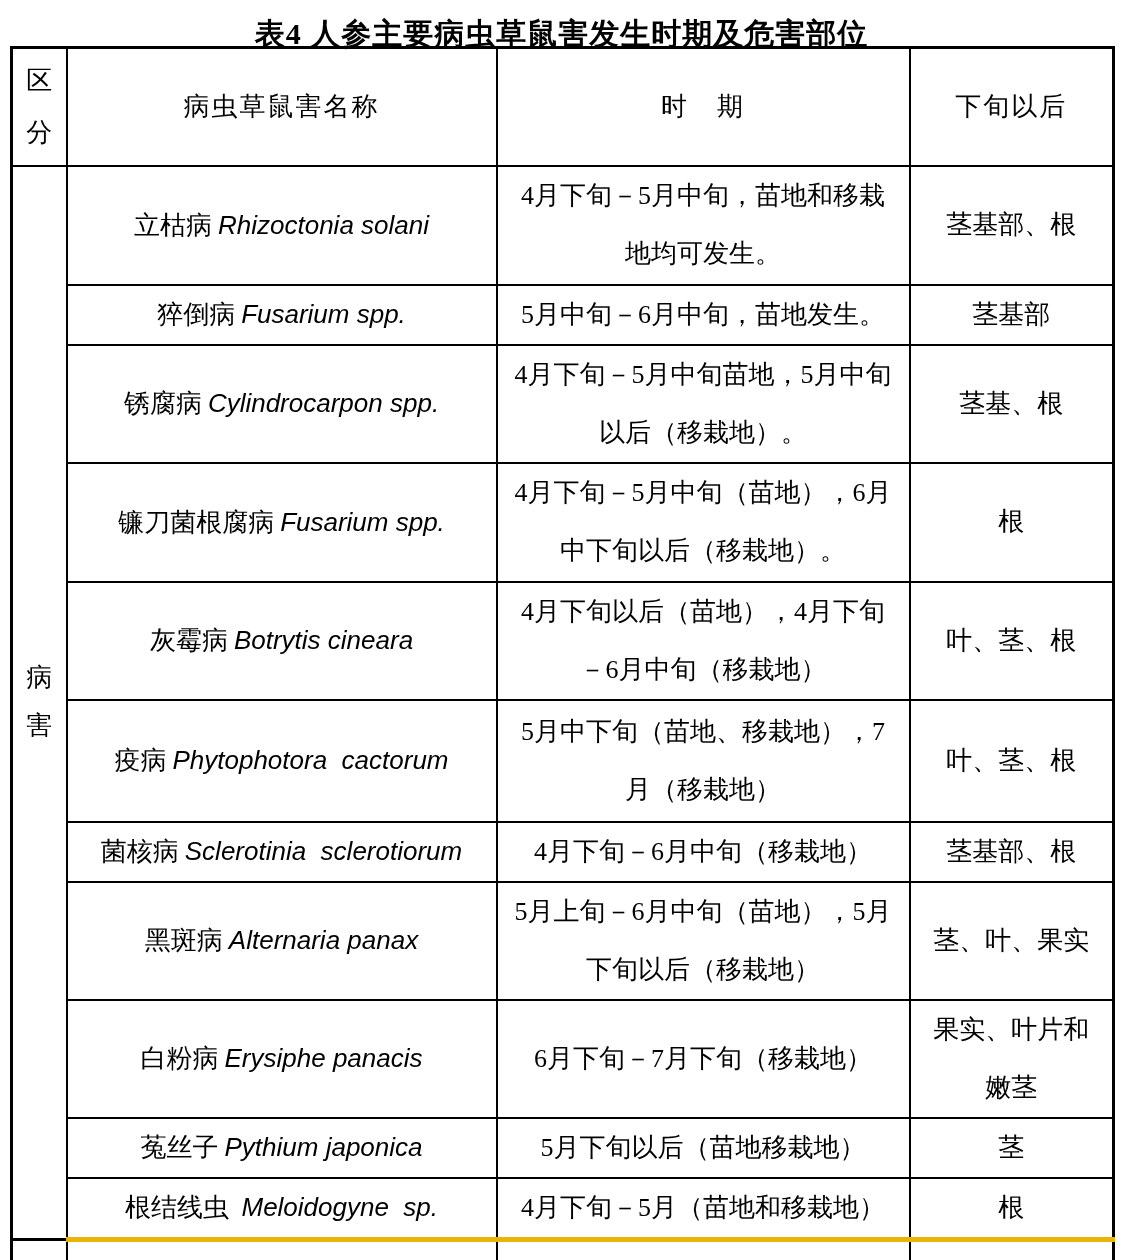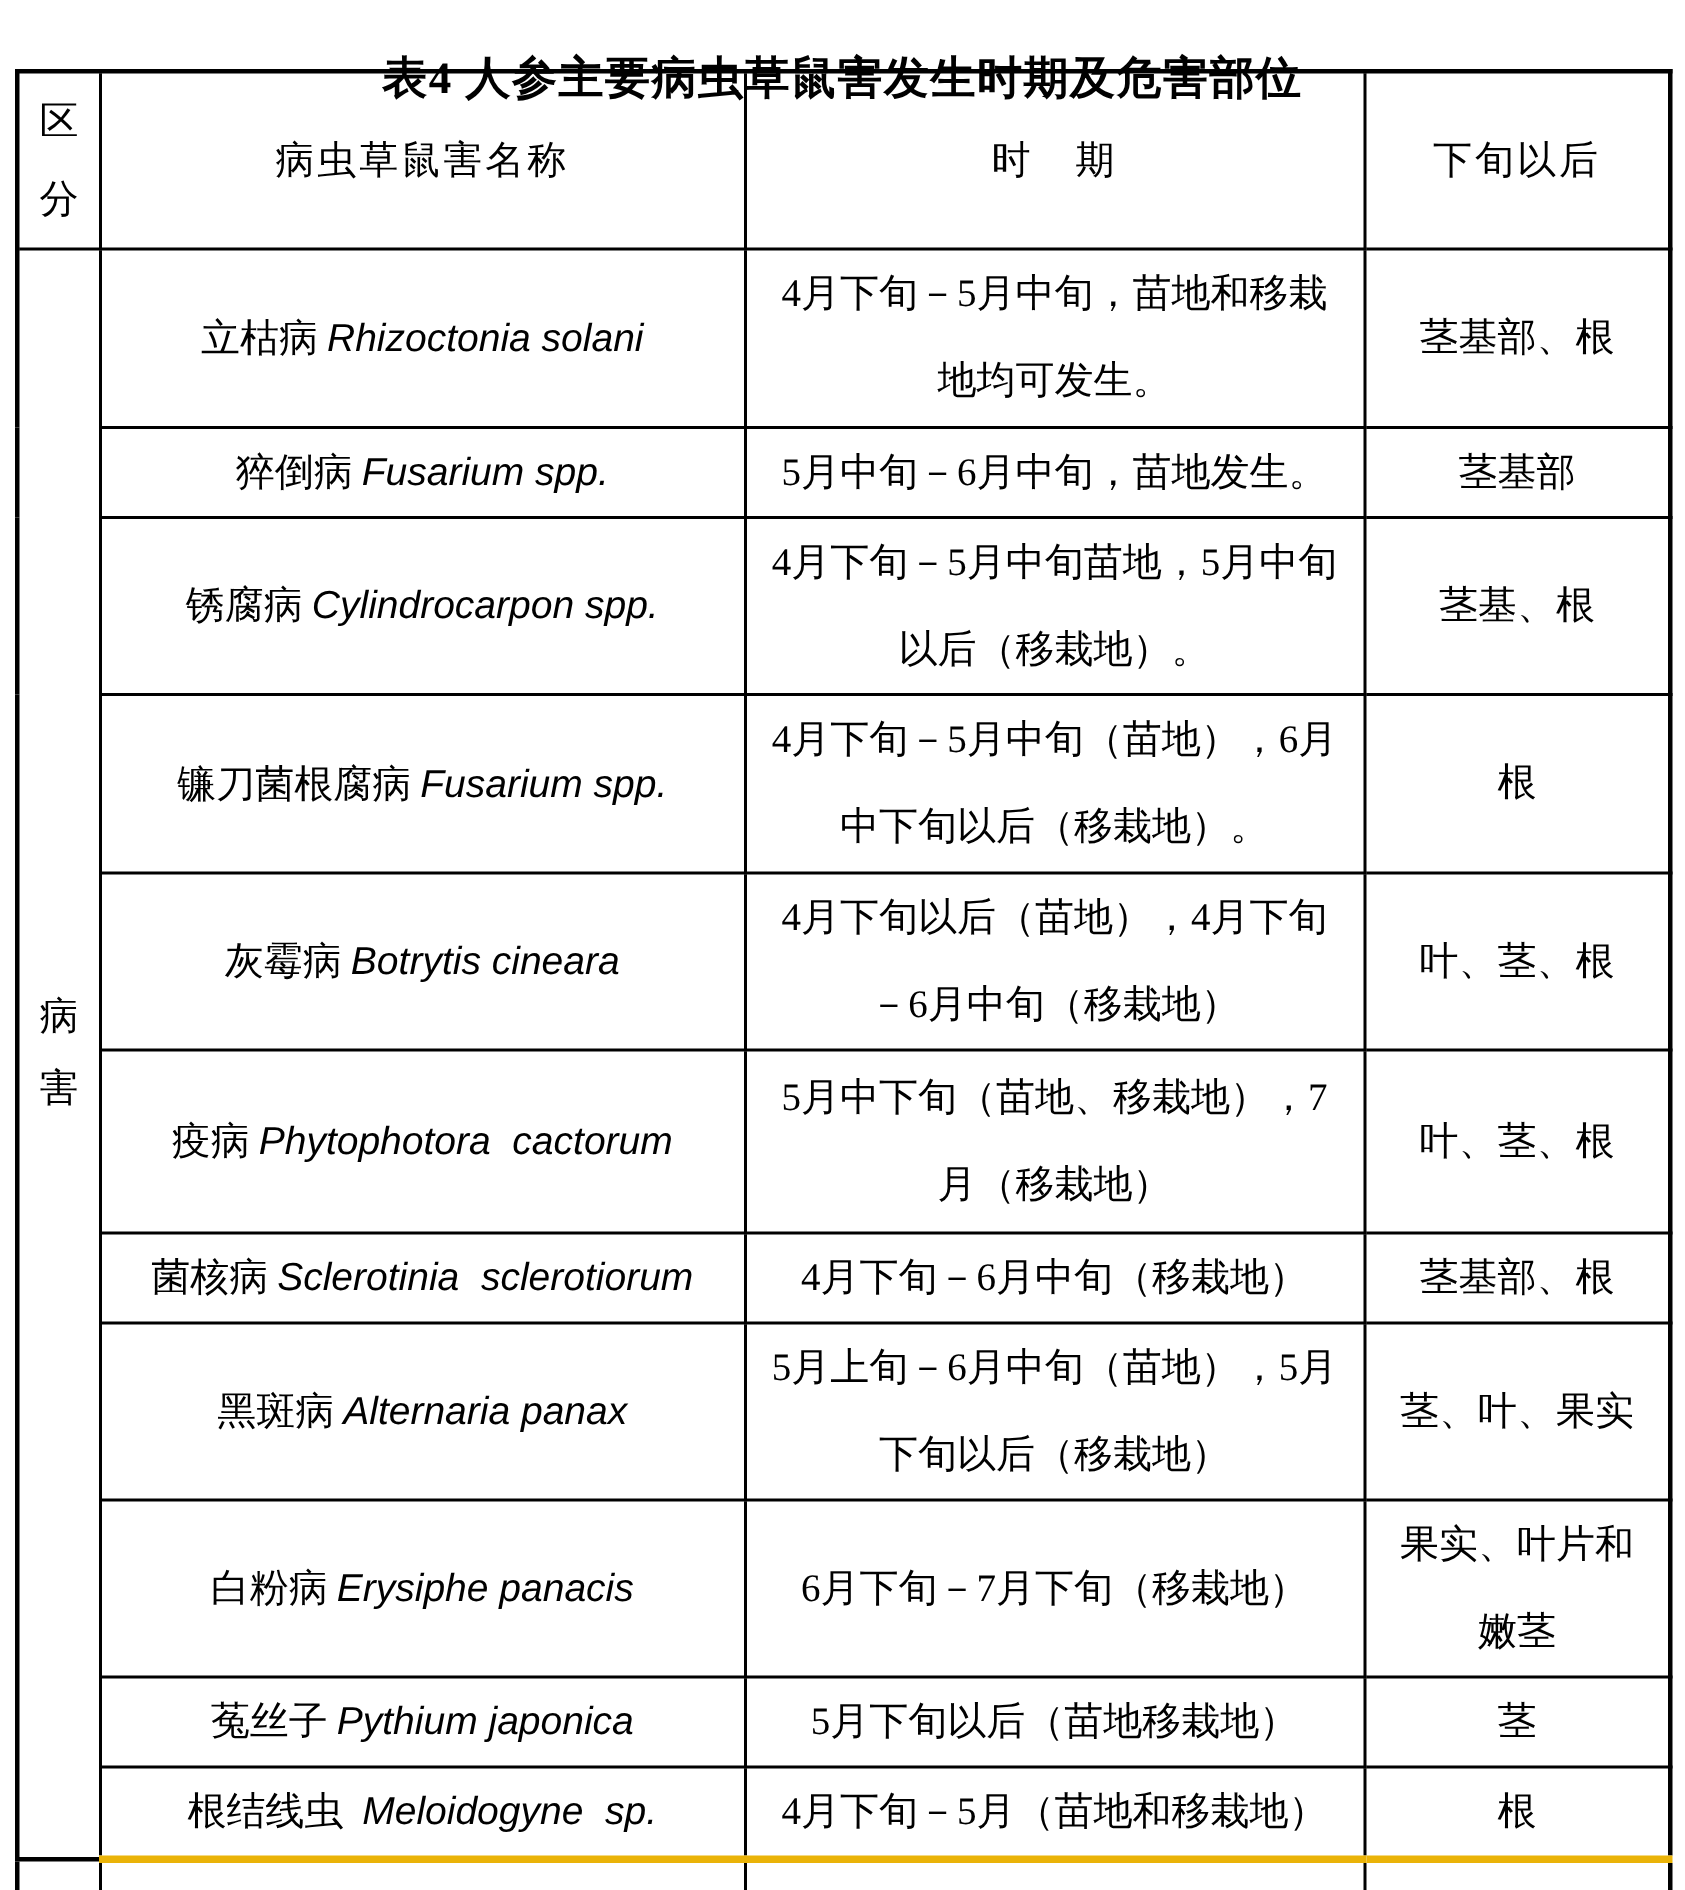--- a/index.html
+++ b/index.html
@@ -2,21 +2,21 @@
 <html><head>
 <meta charset="utf-8">
 <style>
   html,body{margin:0;padding:0;}
   .page{
     width:1123px;height:1260px;overflow:hidden;background:#ffffff;
     font-family:"Liberation Serif","DejaVu Serif",serif;color:#000000;
     position:relative;
   }
   .title{
-    margin:0;padding-top:32px;height:46px;box-sizing:border-box;
+    margin:0;padding-top:14px;height:46px;box-sizing:border-box;
     text-align:center;font-size:30px;font-weight:bold;color:#000000;
     font-family:"Liberation Serif","DejaVu Serif",serif;
     letter-spacing:1px;
   }
   table.main{
     border-collapse:collapse;table-layout:fixed;
     margin-left:10px;width:1102px;
     border:3px solid #000000;
   }
   td,th{

